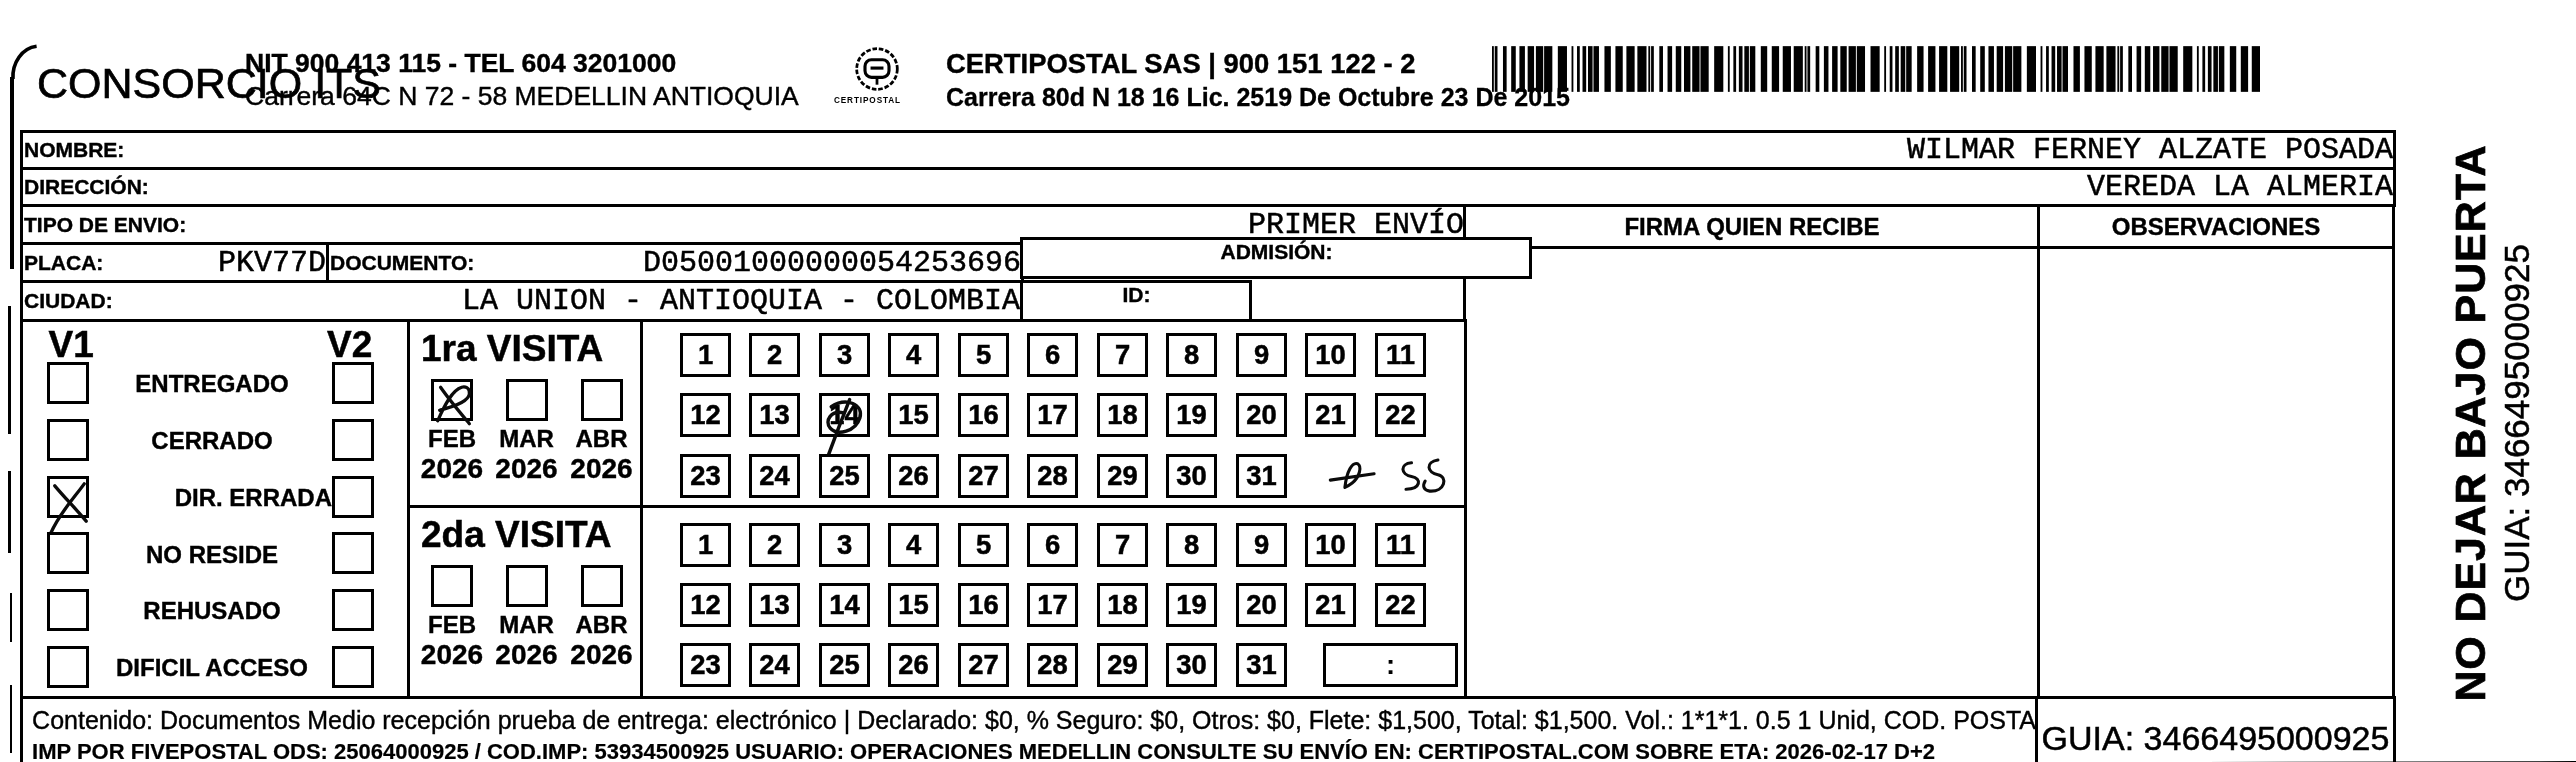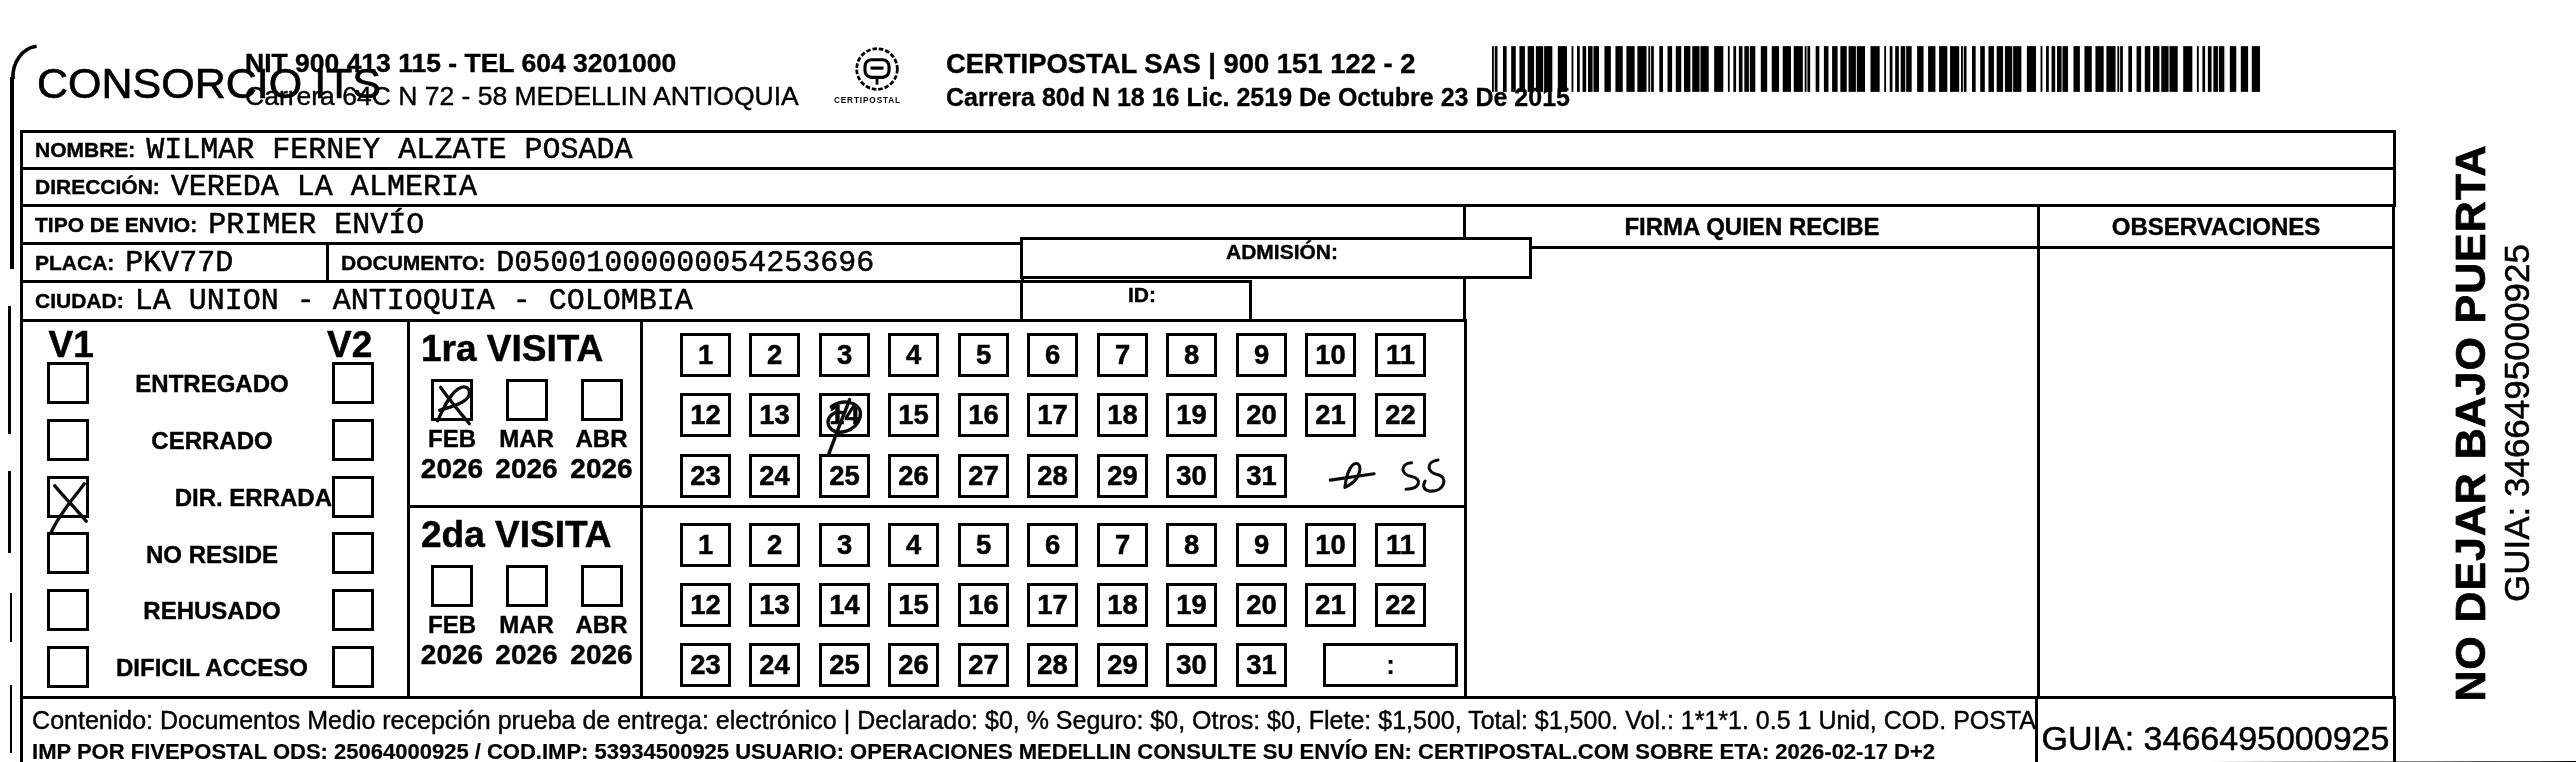--- a/index.html
+++ b/index.html
@@ -1,20 +1,20 @@
 <!DOCTYPE html>
 <html style="font-size:14.6px"><head>
 <meta charset="utf-8">
 <style>
   html,body{margin:0;padding:0;background:#ffffff;}
   #page{position:relative;width:2576px;height:763px;background:#fff;overflow:hidden;
         font-family:"Liberation Sans",sans-serif;color:#000;margin-top:39px;}
   .abs{position:absolute;}
   .box{position:absolute;border:3.7px solid #000;box-sizing:border-box;background:#fff;}
-  .row{display:flex;align-items:center;padding-left:12px;gap:11px;overflow:hidden;}
+  .row{display:flex;align-items:center;padding-left:1px;gap:11px;overflow:hidden;justify-content:space-between;}
   .lbl{font-weight:bold;font-size:21px;letter-spacing:0px;white-space:nowrap;-webkit-text-stroke:0.4px #000;}
   .val{font-size:30px;white-space:nowrap;font-family:Liberation Mono, monospace;-webkit-text-stroke:0.5px #000;}
   .hdrcell{display:flex;align-items:center;justify-content:center;font-weight:bold;font-size:24px;-webkit-text-stroke:0.4px #000;}
   .cb{position:absolute;width:42px;height:42px;border:3.7px solid #000;box-sizing:border-box;background:#fff;}
   .cb svg{position:absolute;left:-5.5px;top:-5.5px;width:49px;height:57px;overflow:visible;}
   .statusrow-label{position:absolute;left:69px;width:240px;text-align:center;font-weight:bold;font-size:24px;-webkit-text-stroke:0.4px #000;}
   .daybox{position:absolute;width:51px;height:44px;border:3.7px solid #000;box-sizing:border-box;
           display:flex;align-items:center;justify-content:center;font-weight:bold;font-size:27.4px;
           -webkit-text-stroke:0.5px #000;background:#fff;}
   .daybox svg{position:absolute;left:-3.7px;top:-3.7px;width:51px;height:60px;overflow:visible;}

